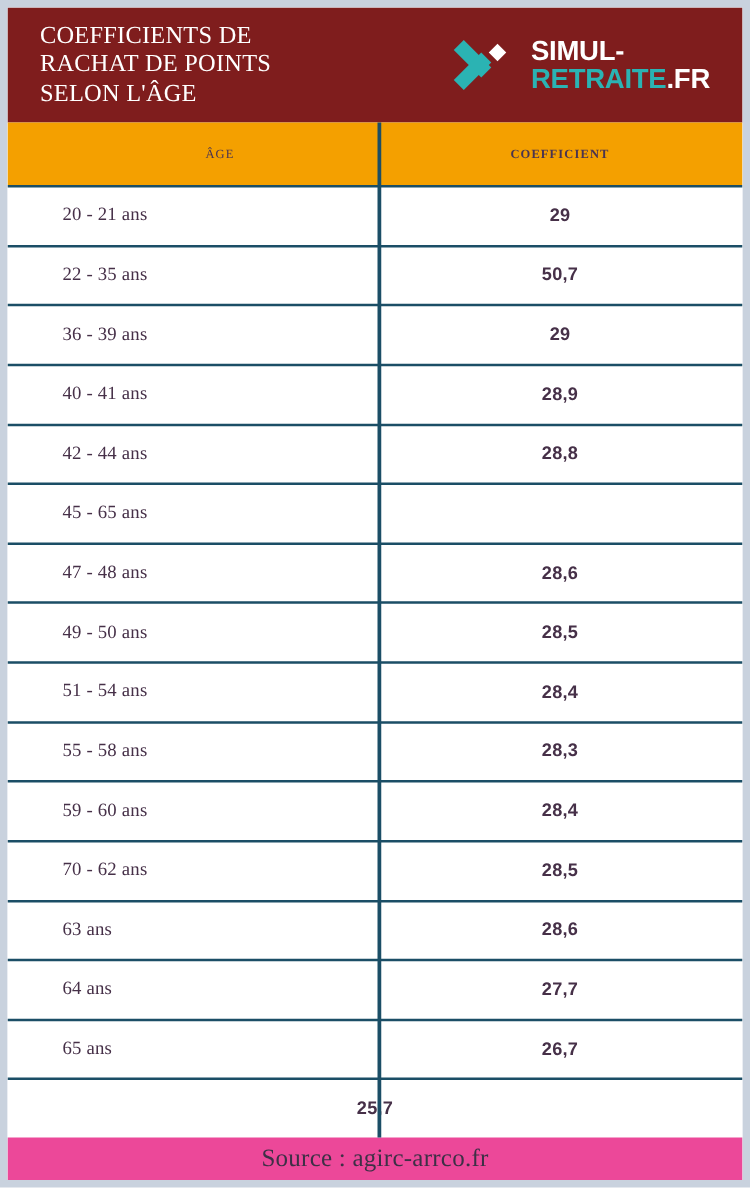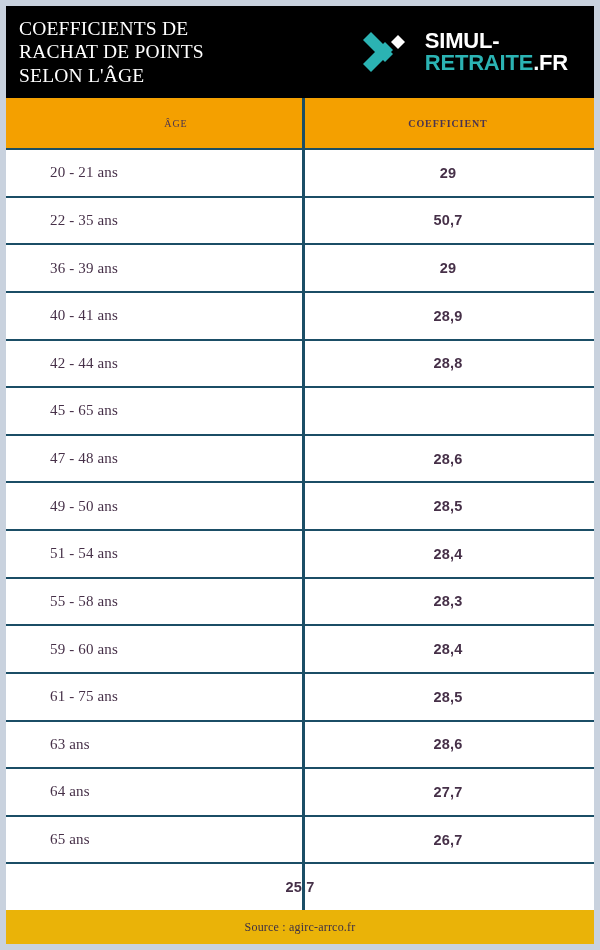--- a/index.html
+++ b/index.html
@@ -23,27 +23,27 @@
     width: 588px;
     height: 938px;
     background: #ffffff;
     display: flex;
     flex-direction: column;
     overflow: hidden;
   }
 
   
   .card-header {
-    background: #000000;
+    background: #7f1d1d;
     height: 92px;
     flex: 0 0 92px;
     display: flex;
     align-items: center;
     justify-content: space-between;
-    padding: 0 18px 0 13px;
+    padding: 0 18px 0 26px;
     position: relative;
   }
 
   .header-title {
     color: #ffffff;
     font-family: "Liberation Serif", "DejaVu Serif", serif;
     font-size: 19.5px;
     line-height: 23.5px;
     letter-spacing: 0.2px;
     text-transform: uppercase;
@@ -147,27 +147,27 @@
     bottom: 34px;
     width: 3px;
     background: #1b4e66;
     pointer-events: none;
   }
 
   
   .card-footer {
     flex: 0 0 34px;
     height: 34px;
-    background: #eab308;
+    background: #ec4899;
     display: flex;
     align-items: center;
     justify-content: center;
     color: #3d3046;
     font-family: "Liberation Serif", "DejaVu Serif", serif;
-    font-size: 12px;
+    font-size: 20px;
     letter-spacing: 0.2px;
   }
 </style>
 </head>
 <body>
 
 <div id="infographic">
 
   <div class="card-header">
     <div class="header-title">COEFFICIENTS DE
@@ -235,21 +235,21 @@
     </div>
     <div class="row tbody-row">
       <div class="cell cell-age">55 - 58 ans</div>
       <div class="cell cell-coef">28,3</div>
     </div>
     <div class="row tbody-row">
       <div class="cell cell-age">59 - 60 ans</div>
       <div class="cell cell-coef">28,4</div>
     </div>
     <div class="row tbody-row">
-      <div class="cell cell-age">61 - 75 ans</div>
+      <div class="cell cell-age">70 - 62 ans</div>
       <div class="cell cell-coef">28,5</div>
     </div>
     <div class="row tbody-row">
       <div class="cell cell-age">63 ans</div>
       <div class="cell cell-coef">28,6</div>
     </div>
     <div class="row tbody-row">
       <div class="cell cell-age">64 ans</div>
       <div class="cell cell-coef">27,7</div>
     </div>

